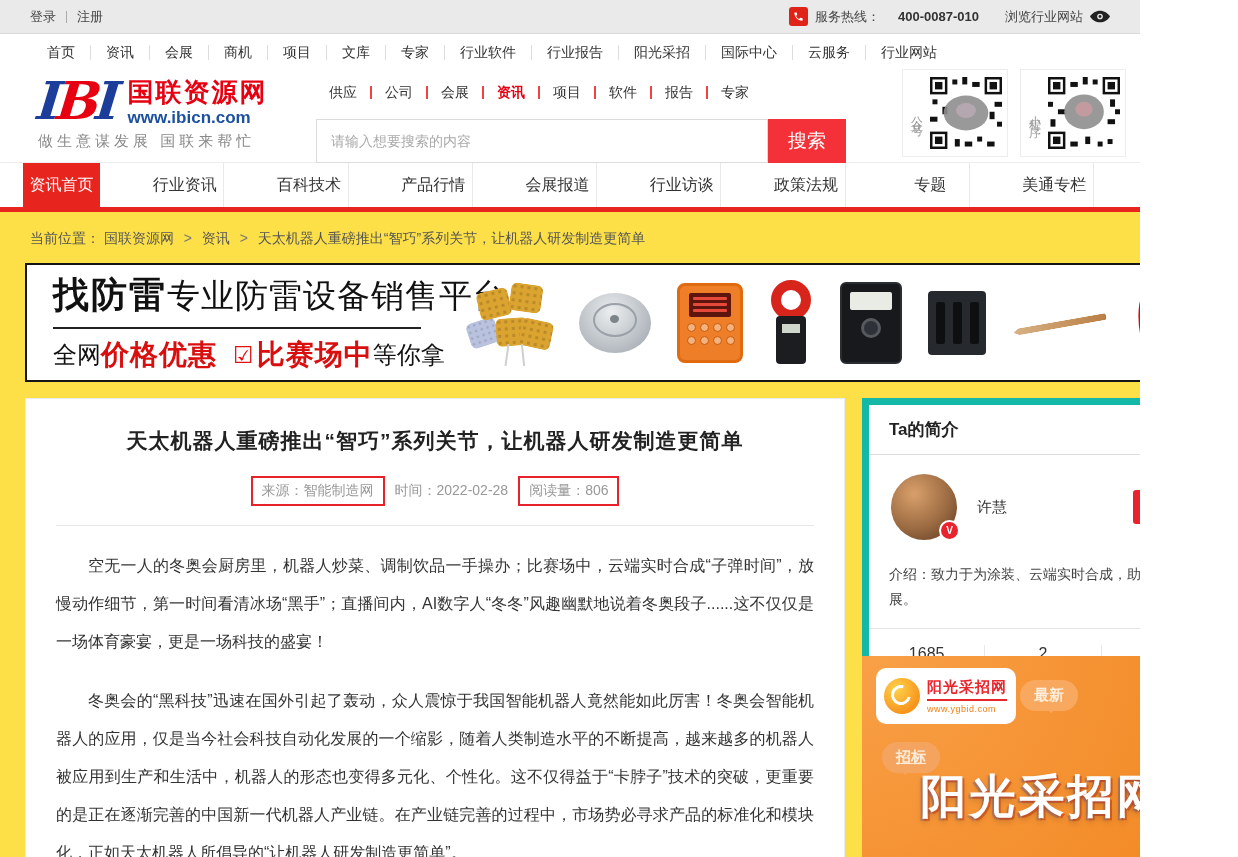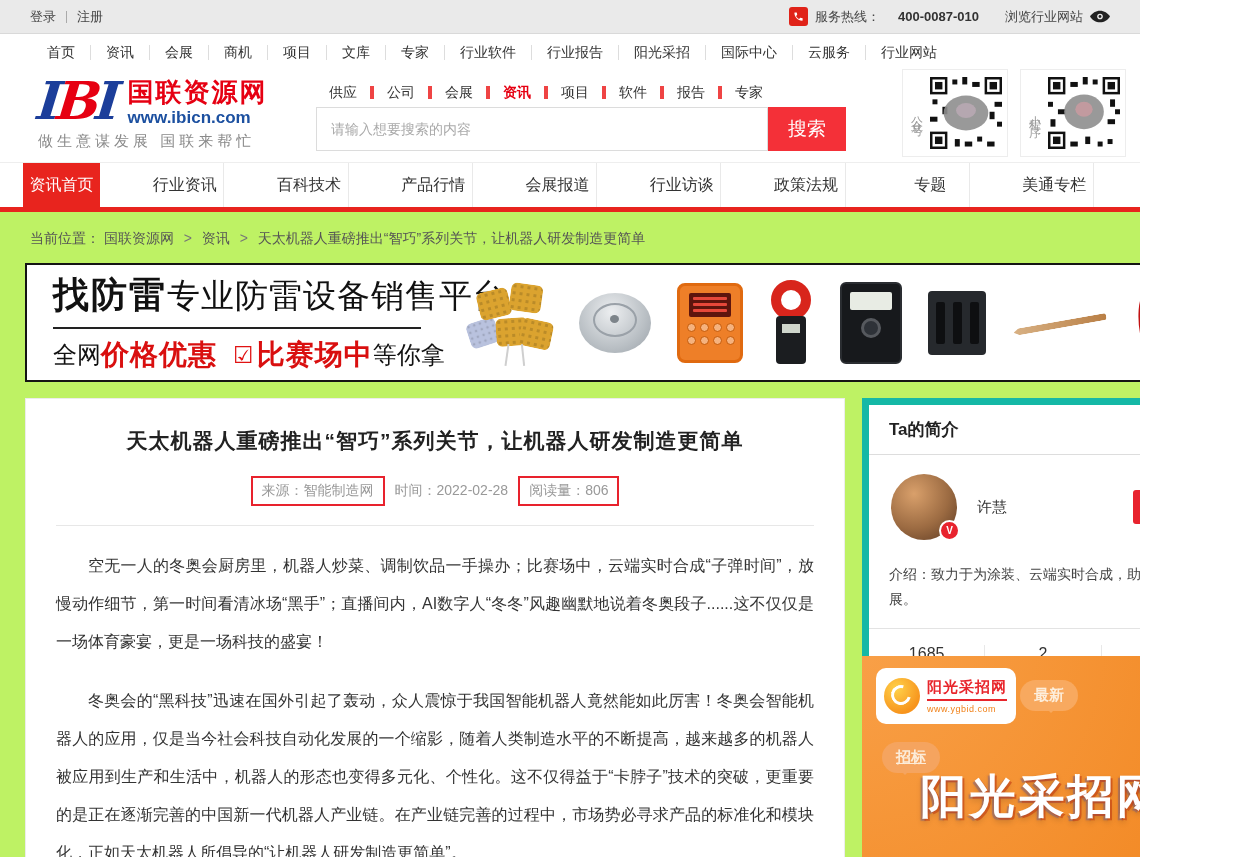--- a/index.html
+++ b/index.html
@@ -1,17 +1,17 @@
 <!DOCTYPE html>
 <html><head>
 <meta charset="utf-8">
 <style>
   html,body{margin:0;padding:0;}
   body{font-family:"Liberation Sans","DejaVu Sans",sans-serif;}
-  .page{position:relative;width:1140px;height:857px;overflow:hidden;background:#bef264;}
+  .page{position:relative;width:1140px;height:857px;overflow:hidden;background:#fde047;}
 
   
   .topbar{height:34px;background:#eaeaea;border-bottom:1px solid #d9d9d9;display:flex;align-items:center;justify-content:space-between;padding:0 30px;font-size:13px;color:#454545;box-sizing:border-box;}
   .topbar-left{display:flex;align-items:center;}
   .topbar-left .vdiv{width:1px;height:12px;background:#aaa;margin:0 10px;}
   .toplink{cursor:pointer;}
   .topbar-right{display:flex;align-items:center;}
   .phone-ic{width:19px;height:19px;border-radius:3px;background:#e02319;display:flex;align-items:center;justify-content:center;margin-right:7px;}
   .hot-num{font-weight:bold;color:#333;margin-left:18px;}
   .browse{margin-left:26px;cursor:pointer;}
@@ -29,24 +29,24 @@
   .logo-mark{font-family:"DejaVu Serif","Liberation Serif",serif;font-style:italic;font-weight:900;font-size:52px;line-height:52px;letter-spacing:-5px;transform:skewX(-6deg);}
   .logo-mark .li{color:#1c3e9a;}
   .logo-mark .lb{color:#e60012;}
   .logo-txt{margin-left:12px;padding-top:3px;}
   .site-name{color:#e60012;font-weight:bold;font-size:26px;letter-spacing:2px;line-height:28px;}
   .site-url{color:#1c50a0;font-weight:bold;font-size:17px;margin-top:2px;}
   .slogan{color:#8a8a8a;font-size:15px;letter-spacing:4px;margin-top:4px;white-space:nowrap;}
 
   .search-area{position:absolute;left:316px;top:10px;width:546px;}
   .search-tabs{display:flex;align-items:center;height:22px;font-size:14px;color:#333;}
-  .stab{padding:0 13px;border-right:4px solid #ef4444;line-height:13px;cursor:pointer;}
+  .stab{padding:0 13px;border-right:2px solid #ef4444;line-height:13px;cursor:pointer;}
   .stab:last-child{border-right:none;}
   .stab.active{color:#e60012;font-weight:bold;}
-  .search-row{display:flex;margin-top:4px;}
+  .search-row{display:flex;margin-top:16px;}
   .search-input{width:452px;height:44px;border:1px solid #dcdcdc;padding:0 14px;font-size:14px;color:#333;outline:none;box-sizing:border-box;font-family:inherit;}
   .search-input::placeholder{color:#aaa;}
   .search-btn{width:78px;height:44px;background:#f43038;color:#fff;font-size:19px;border:none;cursor:pointer;font-family:inherit;}
 
   .qr-area{position:absolute;right:14px;top:-2px;display:flex;gap:12px;}
   .qr-box{width:104px;height:86px;border:1px solid #ededed;background:#fff;display:flex;align-items:center;justify-content:center;gap:5px;}
   .qr-label{writing-mode:vertical-lr;font-size:12px;color:#999;letter-spacing:5px;}
   .qr-svg{width:72px;height:72px;}
 
   

